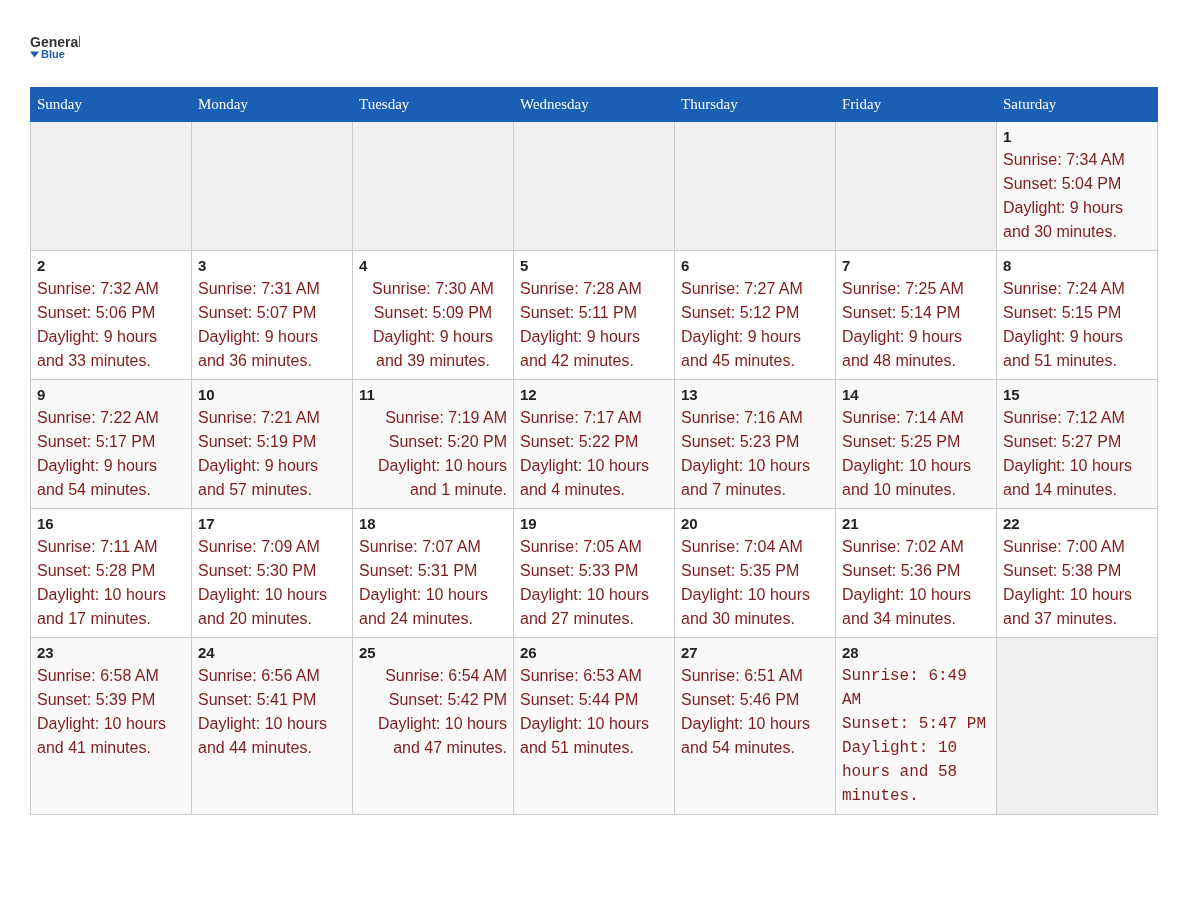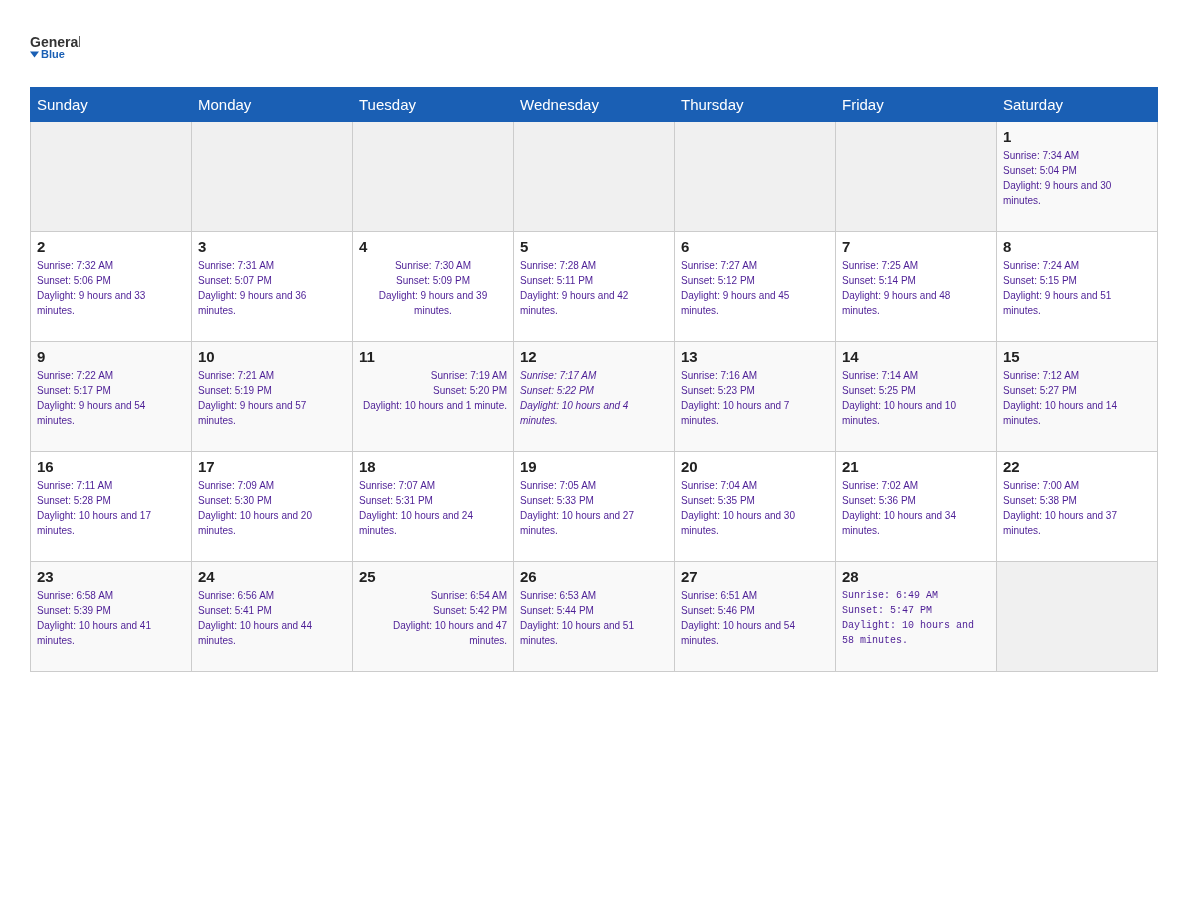--- a/index.html
+++ b/index.html
@@ -49,20 +49,21 @@
       table-layout: fixed;
     }
     thead tr th {
       background-color: #1a5fb4;
       color: #fff;
       font-size: 15px;
       font-weight: normal;
       padding: 8px 6px;
       text-align: left;
       border: 1px solid #1a5fb4;
+      font-family: Liberation Serif, serif;
     }
     tbody tr td {
       vertical-align: top;
       padding: 6px 6px;
       border: 1px solid #ccc;
       font-size: 12.5px;
       color: #333;
       height: 110px;
       background: #fff;
     }
@@ -72,22 +73,22 @@
     tbody tr td.empty {
       background: #f0f0f0;
     }
     .day-number {
       font-size: 15px;
       font-weight: bold;
       color: #222;
       margin-bottom: 3px;
     }
     .day-info {
-      font-size: 10px;
-      color: #4c1d95;
+      font-size: 16px;
+      color: #7f1d1d;
       line-height: 1.5;
     }
     tbody tr:first-child td {
       background: #f0f0f0;
     }
     tbody tr:first-child td.has-data {
       background: #f9f9f9;
     }
   </style>
 </head>
@@ -195,21 +196,21 @@
 Daylight: 9 hours and 57 minutes.</div>
         </td>
         <td>
           <div class="day-number">11</div>
           <div class="day-info" style="white-space: pre-line; text-align: right;">Sunrise: 7:19 AM
 Sunset: 5:20 PM
 Daylight: 10 hours and 1 minute.</div>
         </td>
         <td>
           <div class="day-number">12</div>
-          <div class="day-info" style="white-space: pre-line; font-style: italic;">Sunrise: 7:17 AM
+          <div class="day-info" style="white-space: pre-line;">Sunrise: 7:17 AM
 Sunset: 5:22 PM
 Daylight: 10 hours and 4 minutes.</div>
         </td>
         <td>
           <div class="day-number">13</div>
           <div class="day-info" style="white-space: pre-line;">Sunrise: 7:16 AM
 Sunset: 5:23 PM
 Daylight: 10 hours and 7 minutes.</div>
         </td>
         <td>

